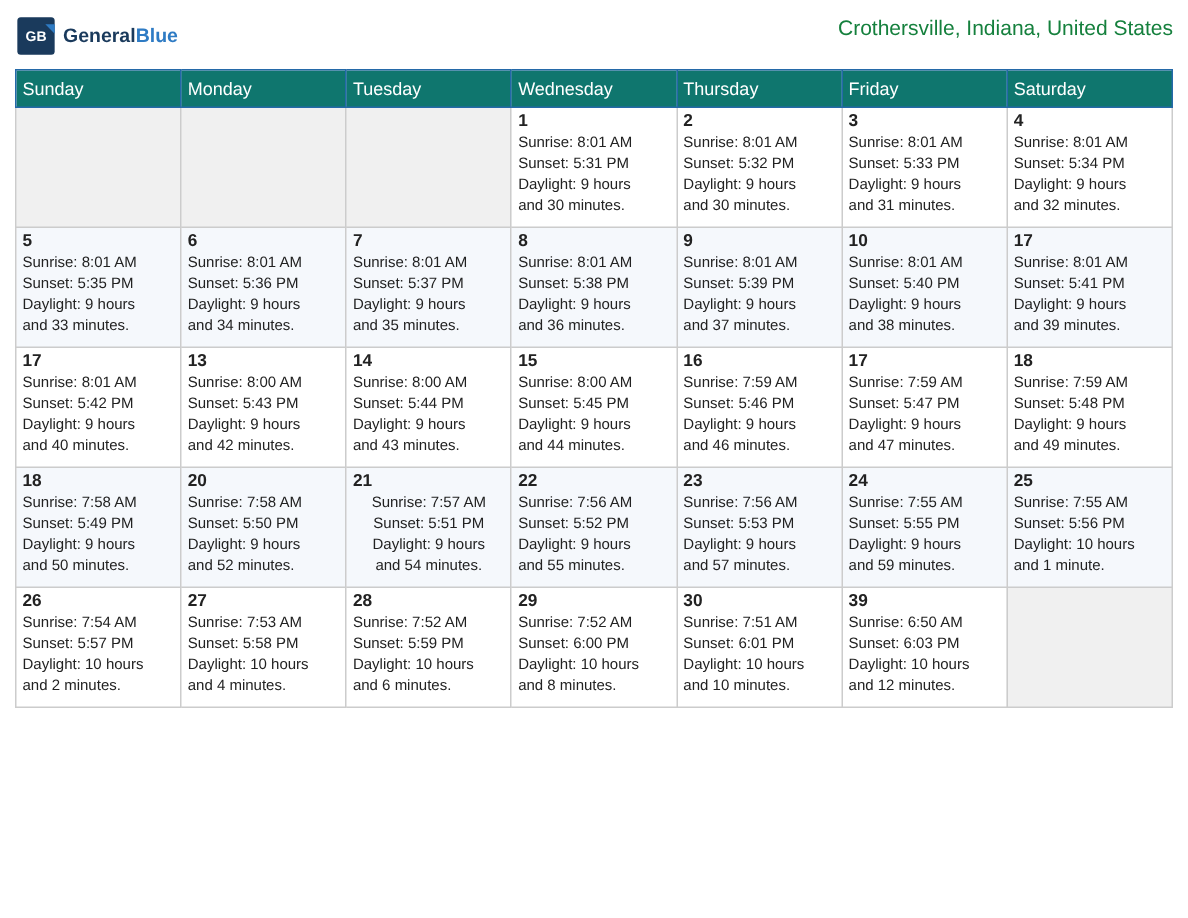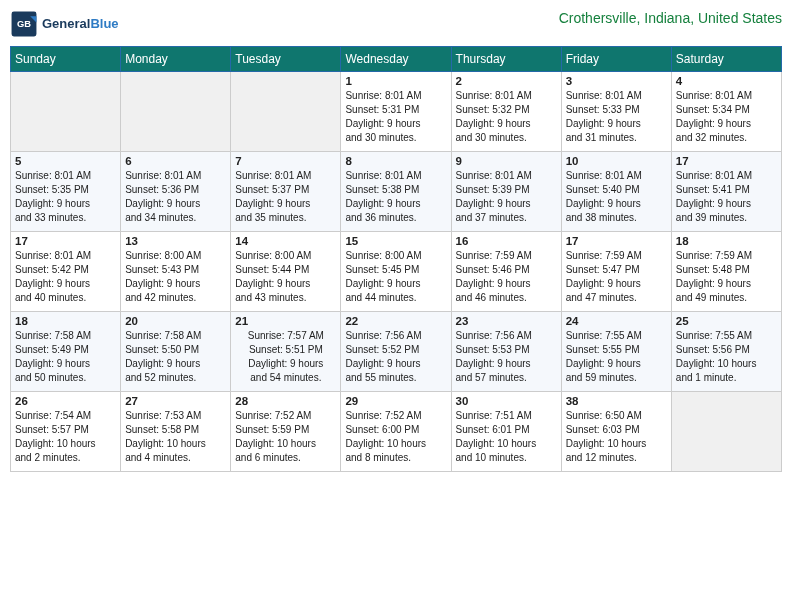--- a/index.html
+++ b/index.html
@@ -343,21 +343,21 @@
 and 8 minutes.</div>
           </td>
           <td>
             <div class="day-num">30</div>
             <div class="day-info" style="white-space: pre-line;">Sunrise: 7:51 AM
 Sunset: 6:01 PM
 Daylight: 10 hours
 and 10 minutes.</div>
           </td>
           <td>
-            <div class="day-num">38</div>
+            <div class="day-num">39</div>
             <div class="day-info" style="white-space: pre-line;">Sunrise: 6:50 AM
 Sunset: 6:03 PM
 Daylight: 10 hours
 and 12 minutes.</div>
           </td>
           <td class="empty"></td>
         </tr>
       </tbody>
   </table>
 </div>

